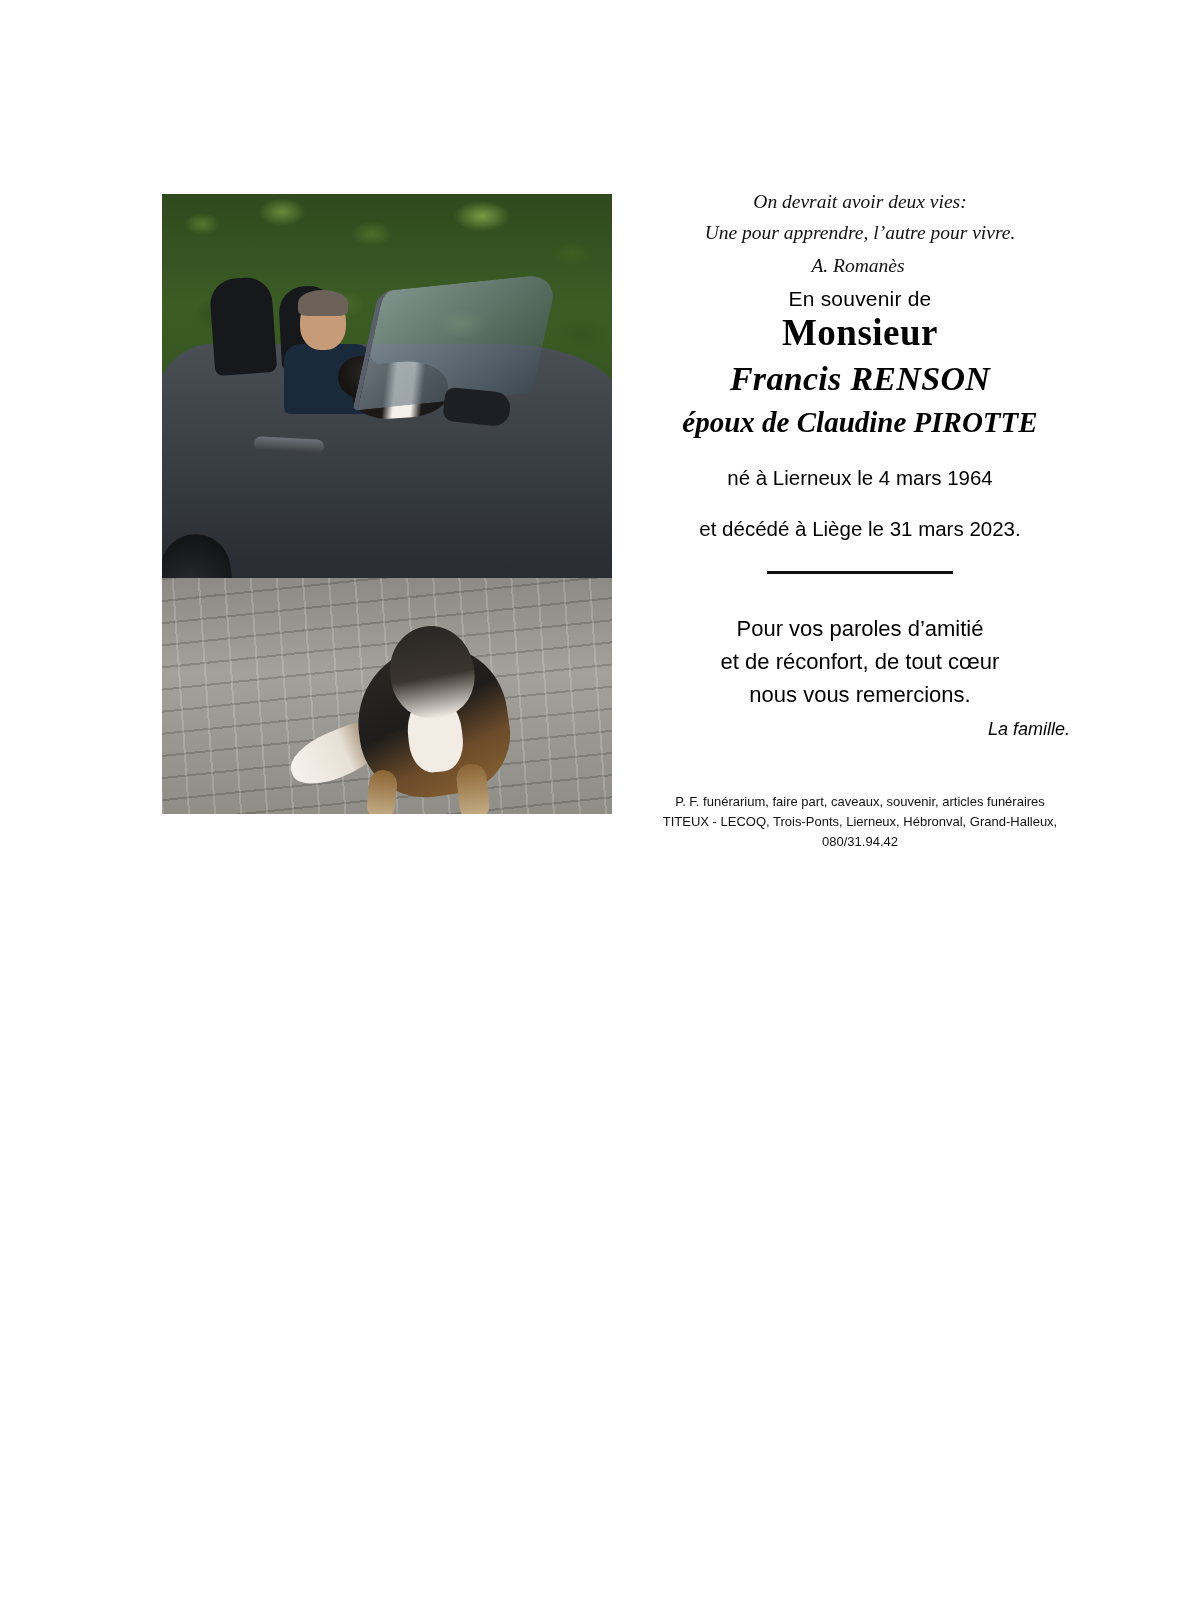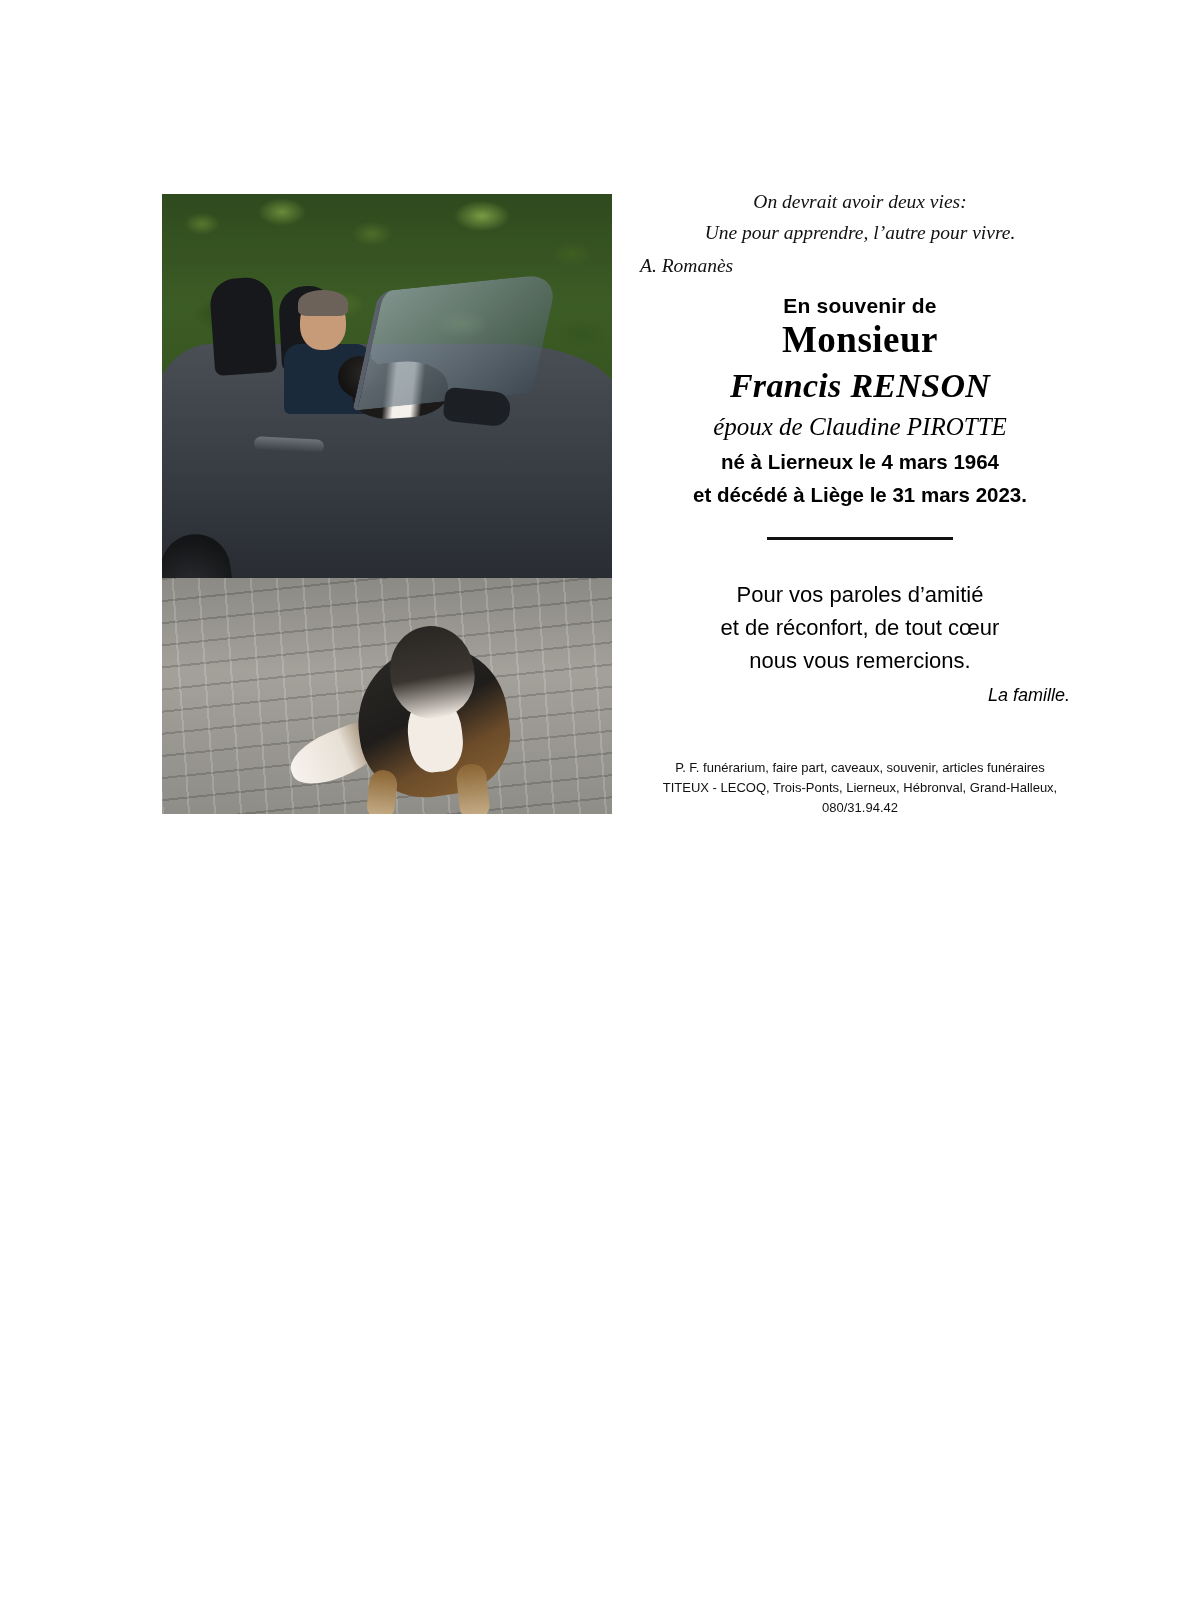--- a/index.html
+++ b/index.html
@@ -207,60 +207,60 @@
     font-family: "Liberation Serif", serif;
     font-style: italic;
     font-size: 19.5px;
     line-height: 31px;
     color: #111;
   }
   .quote-line-1 { display: block; }
   .quote-line-2 { display: block; }
   .quote-author {
     display: block;
-    text-align: left;
+    text-align: center;
     padding-right: 4px;
     margin-top: 2px;
     font-size: 19.5px;
   }
 
   .in-memory {
-    margin-top: 13px;
-    font-family: "Liberation Sans", sans-serif;
-    font-weight: bold;
+    margin-top: 6px;
+    font-family: "Liberation Sans", sans-serif;
+    font-weight: normal;
     font-size: 21px;
     letter-spacing: .2px;
   }
   .name-title {
     font-family: "Liberation Serif", serif;
     font-weight: bold;
     font-size: 37px;
     margin-top: 0;
     letter-spacing: .5px;
   }
   .name-full {
     font-family: "Liberation Serif", serif;
     font-weight: bold;
     font-style: italic;
     font-size: 34px;
     margin-top: 6px;
     letter-spacing: .3px;
   }
   .spouse {
     font-family: "Liberation Serif", serif;
+    font-weight: bold;
+    font-style: italic;
+    font-size: 29px;
+    margin-top: 8px;
+  }
+  .birth, .death {
+    font-family: "Liberation Sans", sans-serif;
     font-weight: normal;
-    font-style: italic;
-    font-size: 25px;
-    margin-top: 8px;
-  }
-  .birth, .death {
-    font-family: "Liberation Sans", sans-serif;
-    font-weight: bold;
     font-size: 20.5px;
-    margin-top: 9px;
+    margin-top: 27px;
   }
   .divider {
     width: 186px;
     height: 0;
     border-top: 3px solid #111;
     margin: 30px auto 0 auto;
   }
   .thanks {
     margin-top: 38px;
     font-family: "Liberation Sans", sans-serif;

